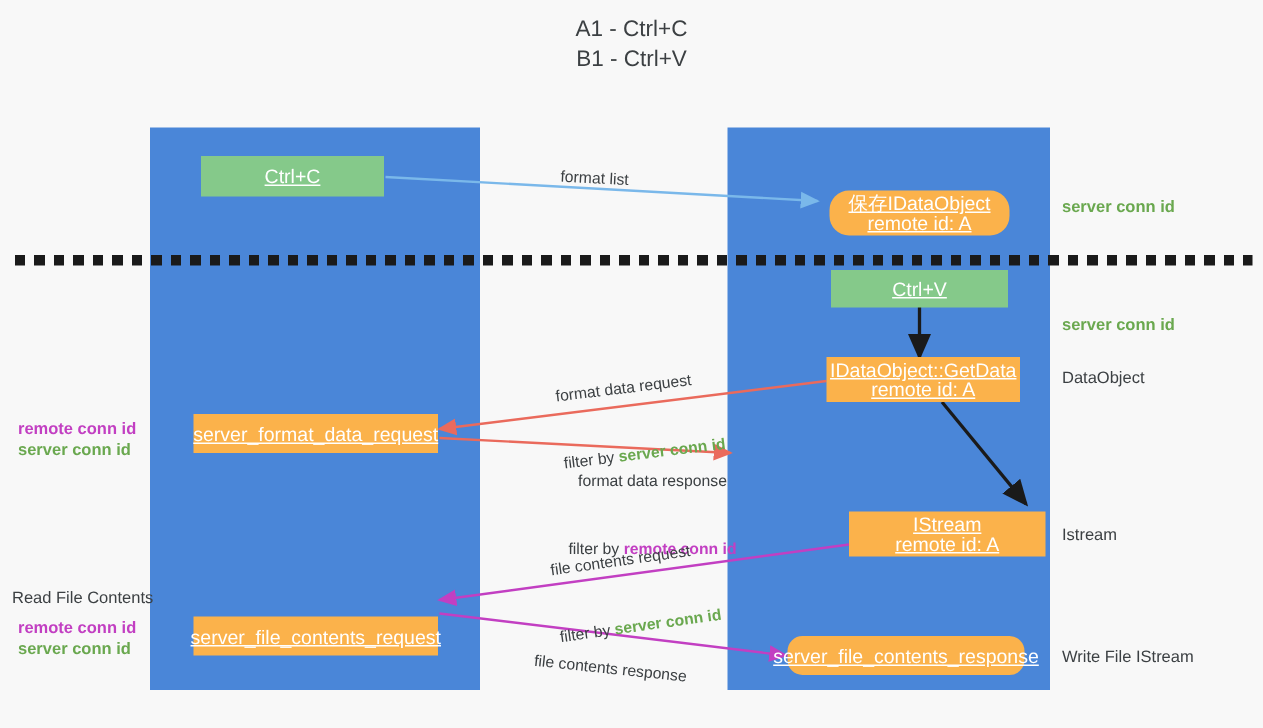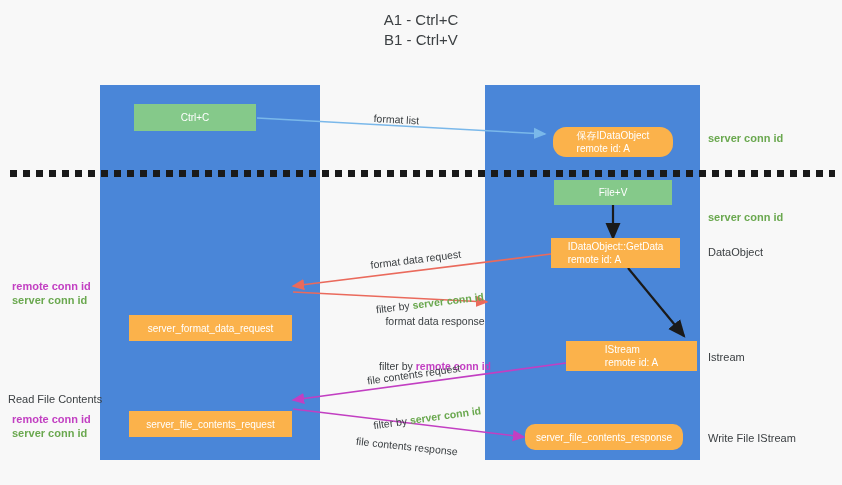--- a/index.html
+++ b/index.html
@@ -49,24 +49,26 @@
     background: #4a86d8;
   }
   
   .node {
     position: absolute;
     box-sizing: border-box;
     display: flex;
     flex-direction: column;
     align-items: center;
     justify-content: center;
+    text-align: center;
     color: #ffffff;
-    font-size: 10px;
+    font-size: 13px;
     line-height: 13px;
     white-space: pre;
+    text-decoration: underline;
   }
   .node.green { background: #85c98a; }
   .node.orange { background: #fbb24b; }
   
   .side-label {
     position: absolute;
     font-size: 11px;
     line-height: 14px;
     white-space: pre;
   }
@@ -148,28 +150,28 @@
 
     <line x1="293" y1="292" x2="487" y2="302" stroke="#ea6a5c" stroke-width="1.6" marker-end="url(#ah-red)"></line>
 
     <line x1="566" y1="363" x2="293" y2="400" stroke="#c23fc2" stroke-width="1.6" marker-end="url(#ah-magenta)"></line>
 
     <line x1="293" y1="409" x2="524" y2="437" stroke="#c23fc2" stroke-width="1.6" marker-end="url(#ah-magenta)"></line>
   </svg>
 
   <div class="node green" style="left:134px; top:104px; width:122px; height:27px;">Ctrl+C</div>
 
-  <div class="node orange" style="left:129px; top:276px; width:163px; height:26px;margin-top:39px;">server_format_data_request</div>
+  <div class="node orange" style="left:129px; top:276px; width:163px; height:26px;">server_format_data_request</div>
 
   <div class="node orange" style="left:129px; top:392px; width:163px; height:26px;margin-top:19px;">server_file_contents_request</div>
 
   <div class="node orange" style="left:553px; top:127px; width:120px; height:30px;border-radius:13px;">保存IDataObject
 remote id: A</div>
 
-  <div class="node green" style="left:554px; top:180px; width:118px; height:25px;">File+V</div>
+  <div class="node green" style="left:554px; top:180px; width:118px; height:25px;">Ctrl+V</div>
 
   <div class="node orange" style="left:551px; top:238px; width:129px; height:30px;">IDataObject::GetData
 remote id: A</div>
 
 
   <div class="node orange" style="left:566px; top:341px; width:131px; height:30px;">IStream
 remote id: A</div>
 
   <div class="node orange" style="left:525px; top:424px; width:158px; height:26px;border-radius:10px;">server_file_contents_response</div>
 

